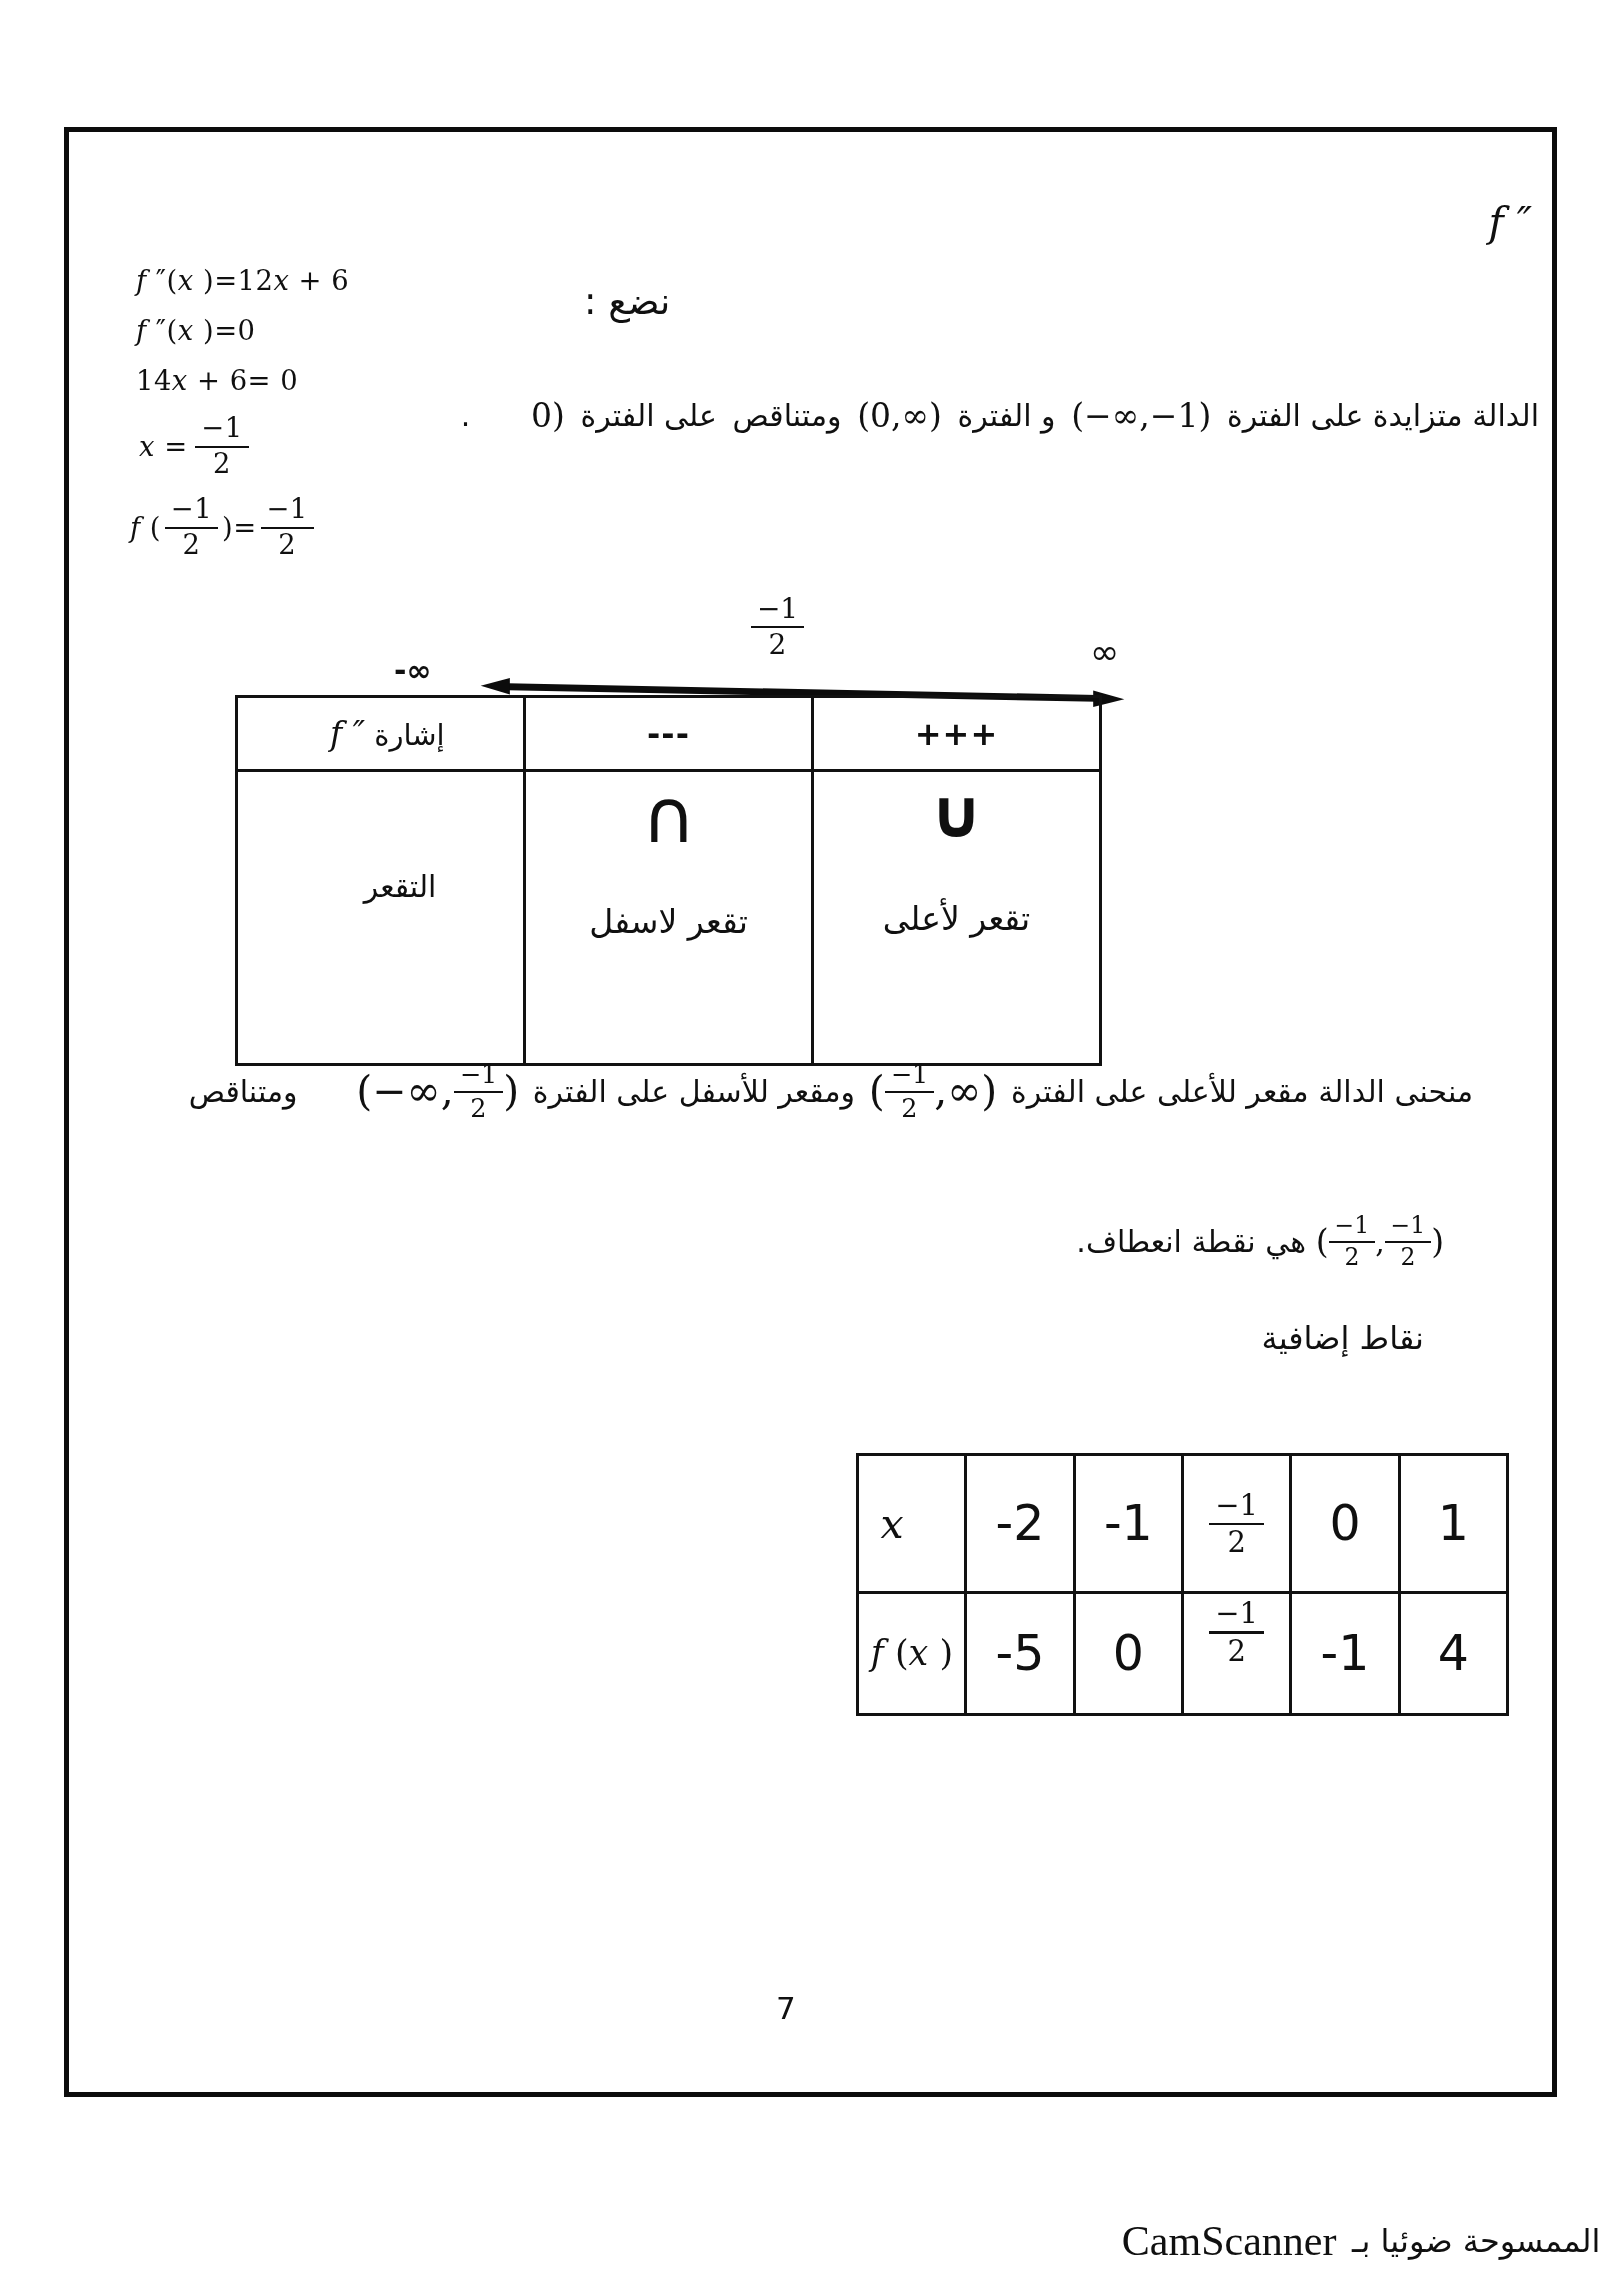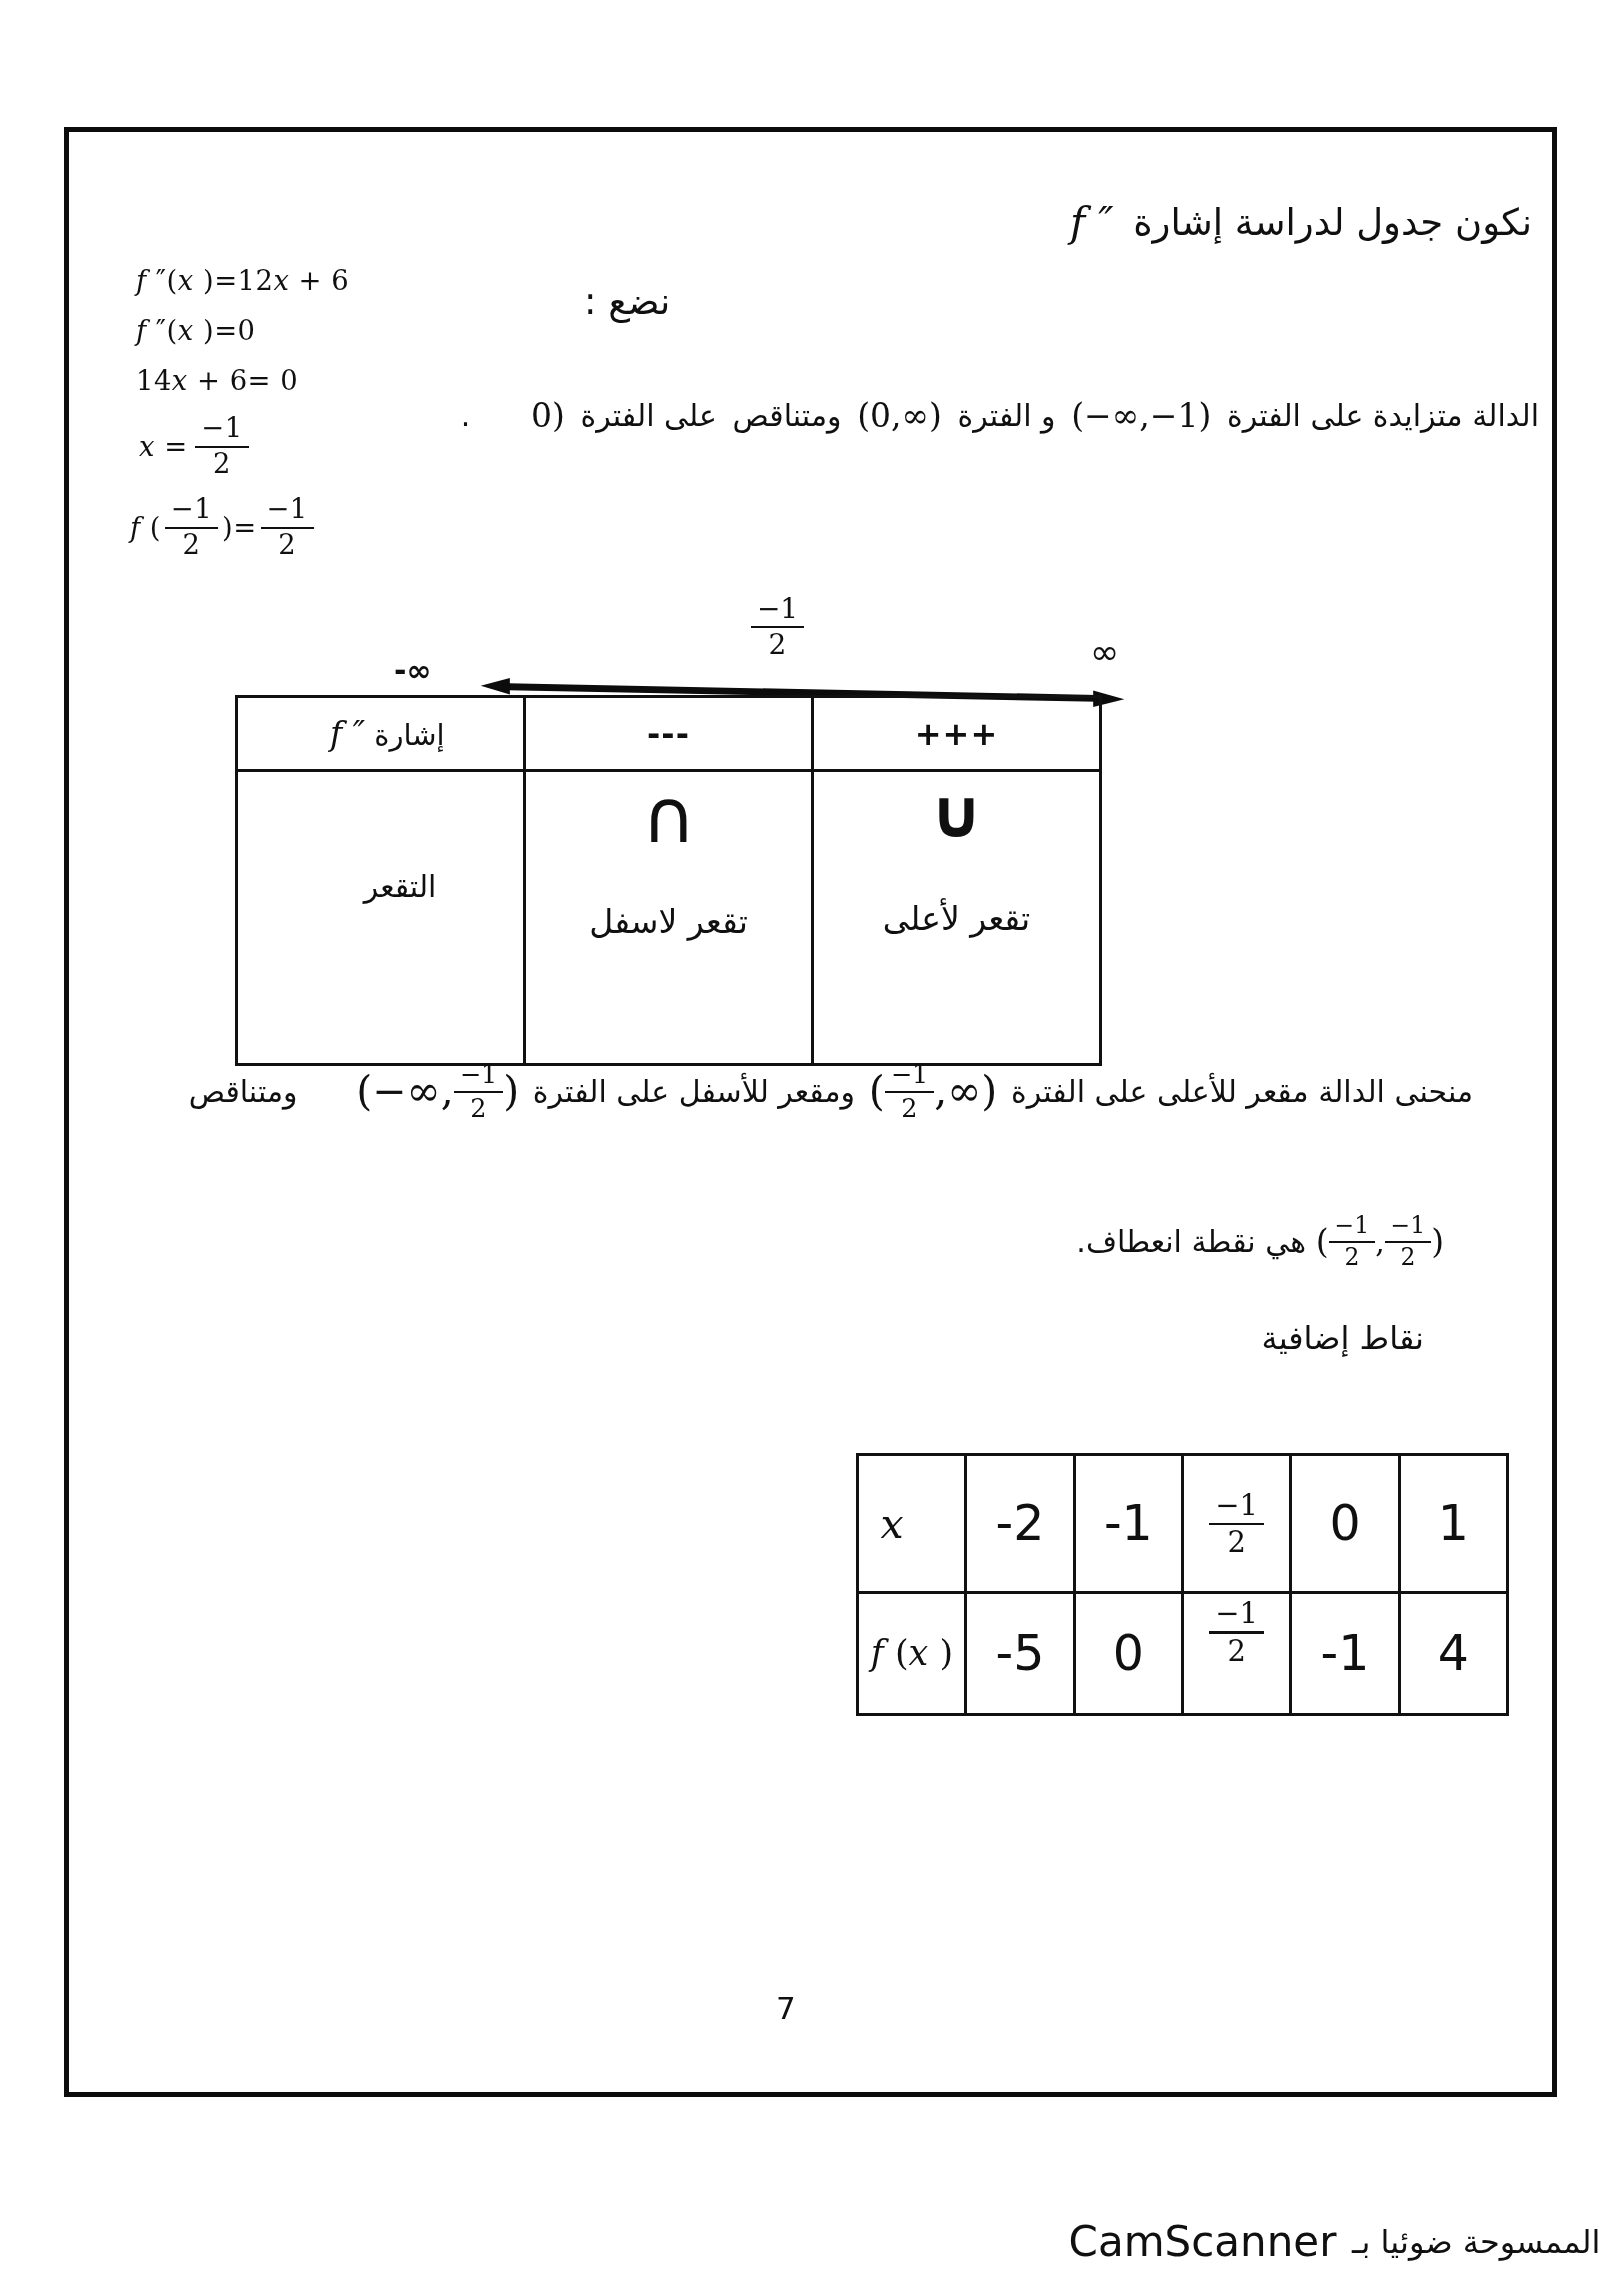--- a/index.html
+++ b/index.html
@@ -104,29 +104,28 @@
   .v-frac .frac{font-size:29px;}
   .v-frac-top{vertical-align:top;padding-top:3.9px;}
 
   .page-number{position:absolute;left:776px;top:1990px;font-size:31px;}
 
   .footer{
     position:absolute;right:19.6px;top:2217px;direction:rtl;
     display:flex;align-items:center;gap:15.7px;
   }
   .footer-ar{font-size:32px;}
-  .footer-brand{font-size:42px;font-weight:500;direction:ltr;unicode-bidi:isolate;}
+  .footer-brand{font-size:42px;font-weight:500;direction:ltr;unicode-bidi:isolate;font-family:Liberation Serif, serif;}
 </style>
 </head>
 <body>
 
 <div class="page-border"></div>
 
 <div class="title">
-  <span>نكون جدول لدراسة إشارة</span>
   <span class="title-math serif" dir="ltr">f ″</span>
 </div>
 
 <div class="eq eq-1 serif"><span class="it">f </span><span>″(</span><span class="it">x </span><span>)</span><span>=12</span><span class="it">x</span><span> + 6</span></div>
 <div class="eq eq-2 serif"><span class="it">f </span><span>″(</span><span class="it">x </span><span>)</span><span>=0</span></div>
 <div class="eq eq-3 serif"><span>14</span><span class="it">x</span><span> + 6= 0</span></div>
 
 <div class="set-label">نضع :</div>
 
 <div class="para1">

